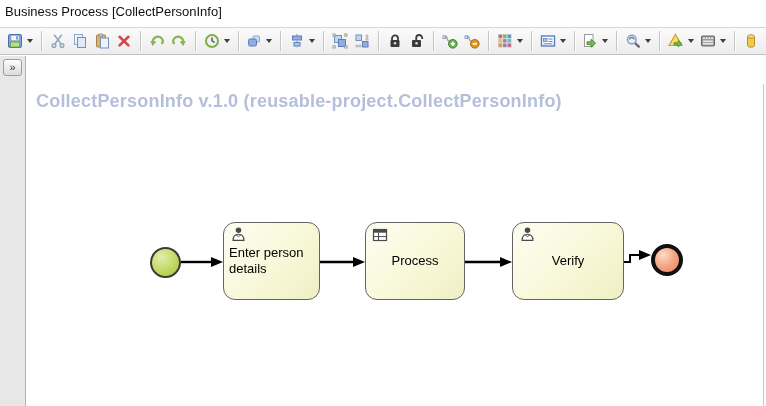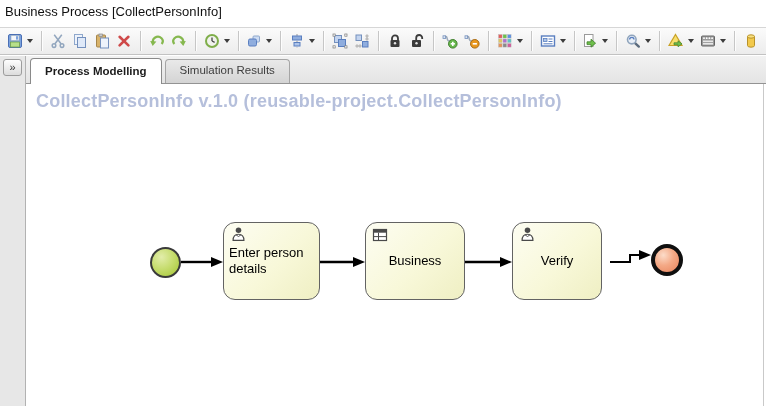--- a/index.html
+++ b/index.html
@@ -368,24 +368,20 @@
           </svg>
         </span>
       </span>
 
   </div>
 
   <div class="leftcol">
     <div class="expand-btn">»</div>
   </div>
 
-  <div class="tabstrip">
-    <div class="tab active">Process Modelling</div>
-    <div class="tab">Simulation Results</div>
-  </div>
 
   <div class="canvas">
     <div class="watermark">CollectPersonInfo v.1.0 (reusable-project.CollectPersonInfo)</div>
 
     <svg class="connector-layer" width="740" height="322">
       <g stroke="#000" stroke-width="2.4" fill="#000">
         <line x1="155" y1="178" x2="186" y2="178"></line>
           <polygon points="185,173 197,178 185,183" stroke="none"></polygon>
       </g>
       <g stroke="#000" stroke-width="2.4" fill="#000">
@@ -413,24 +409,24 @@
       <div class="task-label">Enter person details</div>
     </div>
 
     <div class="bpmn-node task" style="left:339px;top:138px;width:100px;height:78px;">
       <span class="task-icon" style="top:5px;"><svg width="16" height="14" viewBox="0 0 16 14">
             <rect x="1.5" y="1.5" width="13" height="11" fill="#fff" stroke="#4a4a4a" stroke-width="1.2"></rect>
             <rect x="1.5" y="1.5" width="13" height="3.2" fill="#4a4a4a"></rect>
             <line x1="1.5" y1="8.6" x2="14.5" y2="8.6" stroke="#4a4a4a"></line>
             <line x1="6.5" y1="4.7" x2="6.5" y2="12.5" stroke="#4a4a4a"></line>
           </svg></span>
-      <div class="task-label">Business</div>
+      <div class="task-label">Process</div>
     </div>
 
-    <div class="bpmn-node task" style="left:486px;top:138px;width:90px;height:78px;">
+    <div class="bpmn-node task" style="left:486px;top:138px;width:112px;height:78px;">
       <span class="task-icon"><svg width="17" height="17" viewBox="0 0 16 16">
             <circle cx="8" cy="4" r="2.6" fill="#4a4a4a"></circle>
             <path d="M2.9,13.6 C2.9,9.9 4.7,7.8 8,7.8 C11.3,7.8 13.1,9.9 13.1,13.6 Z" fill="#fff" stroke="#4a4a4a" stroke-width="1.1"></path>
             <path d="M5.6,8.3 L8,9.9 L10.4,8.3" fill="none" stroke="#4a4a4a" stroke-width="0.9"></path>
           </svg></span>
       <div class="task-label">Verify</div>
     </div>
 
     <div class="bpmn-node end-event"></div>
   </div>

